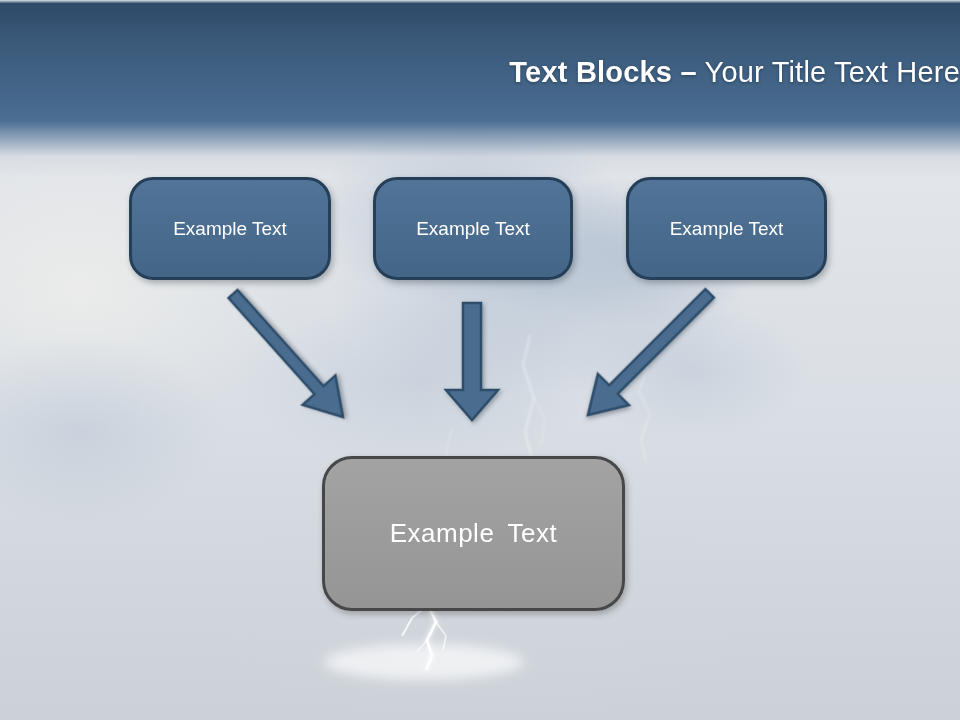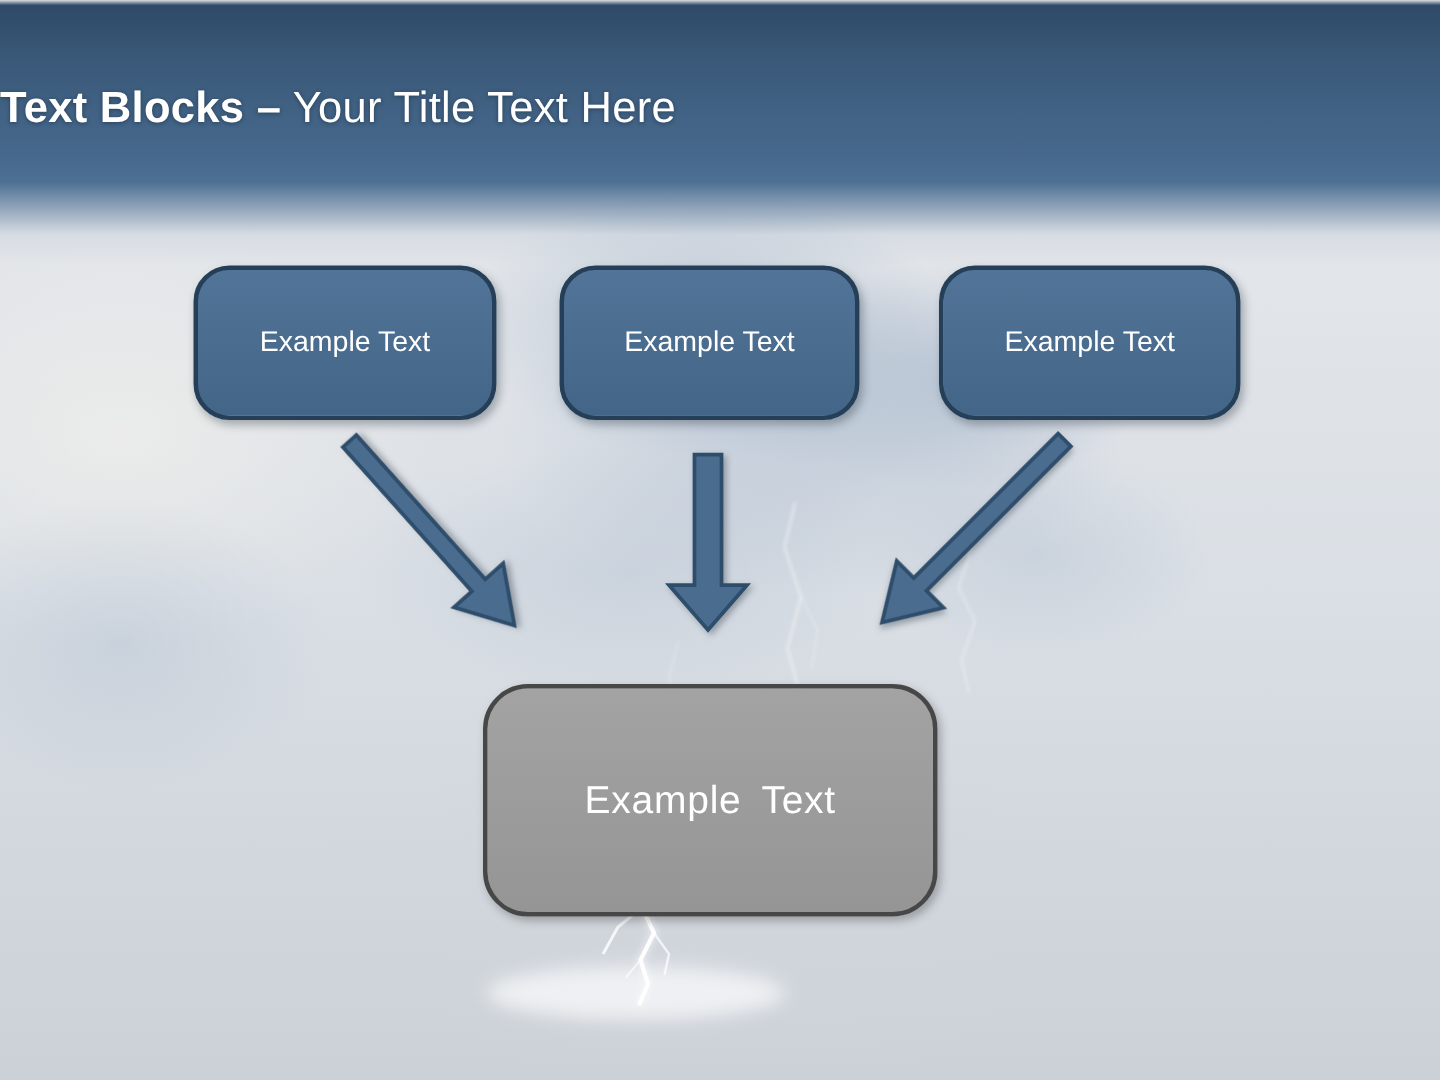--- a/index.html
+++ b/index.html
@@ -33,21 +33,21 @@
       #3a5878 22%,
       #416284 42%,
       var(--header-mid,#46688c) 58%,
       #4c6f93 68%,
       rgba(112,138,167,0.70) 78%,
       rgba(190,201,214,0.30) 88%,
       rgba(224,229,234,0) 100%);
   }
   .title{
     position:absolute;left:0;top:57px;width:100%;margin:0;
-    text-align:left;color:var(--text-on-dark,#ffffff);
+    text-align:right;color:var(--text-on-dark,#ffffff);
     font-size:29px;line-height:1.1;font-weight:400;
     text-shadow:0 1px 3px rgba(10,25,40,0.45);
     letter-spacing:0.2px;
   }
   .title .t-bold{font-weight:700;}
   .box{
     position:absolute;top:177px;height:103px;box-sizing:border-box;
     background:linear-gradient(180deg,#527498 0%,var(--box-fill,#4b6d90) 45%,#436587 100%);
     border:3px solid var(--box-border,#253f58);
     border-radius:24px;

